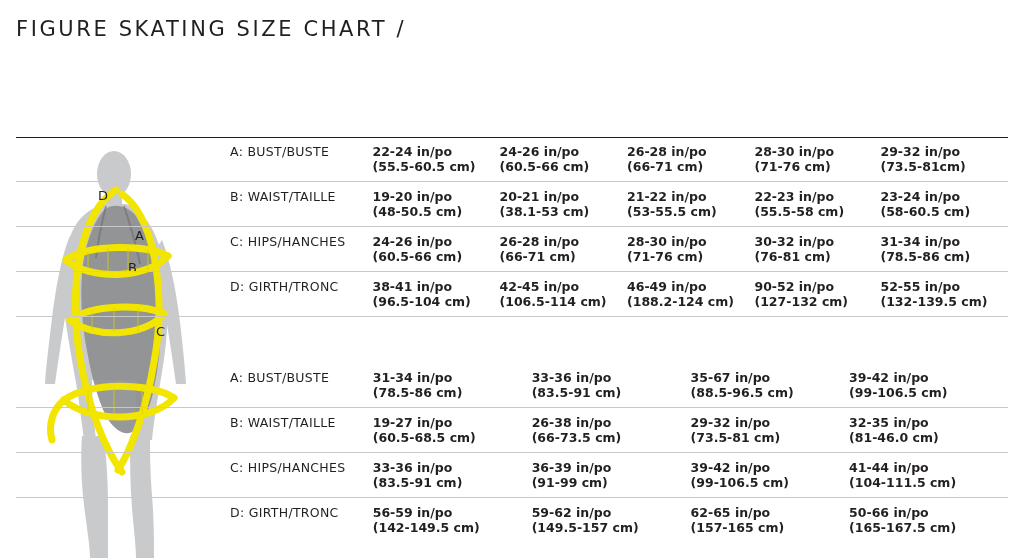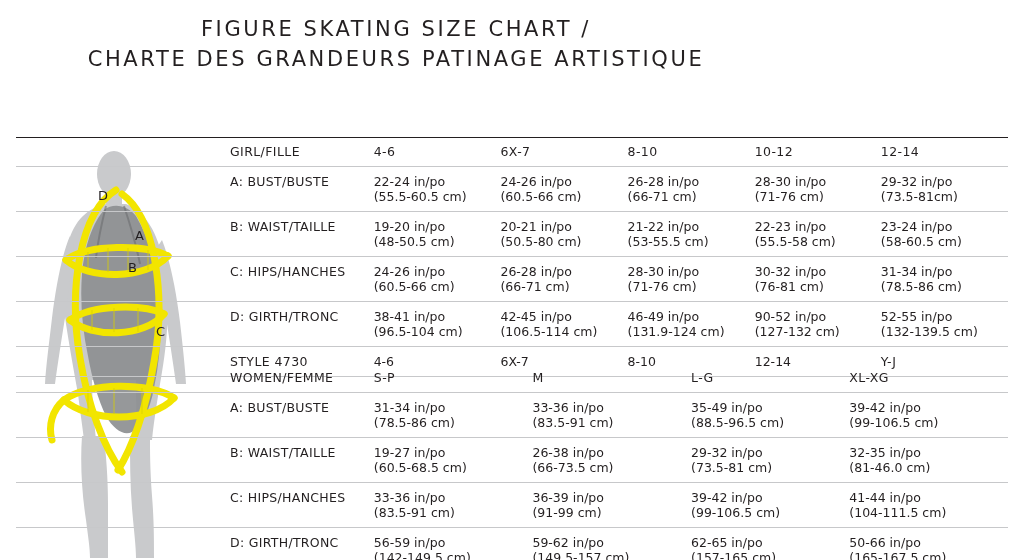--- a/index.html
+++ b/index.html
@@ -20,21 +20,20 @@
     left: 16px;
     top: 14px;
     width: 760px;
   }
   .title-line {
     font-size: 21px;
     letter-spacing: 2.6px;
     line-height: 30px;
     color: #231f20;
     white-space: nowrap;
-    text-align: center;
   }
 
   
   .figure-wrap {
     position: absolute;
     left: 18px;
     top: 148px;
     width: 200px;
     height: 412px;
   }
@@ -77,29 +76,28 @@
   .c3 { width: 130px; }
   .c4 { width: 130px; }
   .c5 { width: 130px; }
 
   .w-label { width: 148px; padding-left: 214px !important; }
   .w1 { width: 165px; }
   .w2 { width: 165px; }
   .w3 { width: 165px; }
   .w4 { width: 165px; }
 
-  .val { white-space: nowrap; }
+  .val { white-space: nowrap; font-weight: bold; }
   .sub { display: block; }
 </style>
 </head>
 <body>
 
 <div class="title-block">
   <div class="title-line">FIGURE SKATING SIZE CHART  /</div>
-  <div class="title-line">CHARTE DES GRANDEURS PATINAGE ARTISTIQUE</div>
 </div>
 
 <div class="figure-wrap">
   <svg width="200" height="412" viewBox="0 0 200 412" xmlns="http://www.w3.org/2000/svg">
 
     <g fill="#c9cacc">
 
       <ellipse cx="96" cy="26" rx="17" ry="23"></ellipse>
 
       <rect x="88" y="44" width="16" height="14"></rect>
@@ -171,28 +169,20 @@
     <text x="110" y="124" font-family="DejaVu Sans, sans-serif" font-size="13" fill="#231f20">B</text>
     <text x="138" y="188" font-family="DejaVu Sans, sans-serif" font-size="13" fill="#231f20">C</text>
   </svg>
 </div>
 
 <div class="rule-top"></div>
 
 <table class="chart">
   <tbody>
 
-    <tr class="row-line">
-      <td class="c-label hdr-cell">GIRL/FILLE</td>
-      <td class="c1 hdr-cell">4-6</td>
-      <td class="c2 hdr-cell">6X-7</td>
-      <td class="c3 hdr-cell">8-10</td>
-      <td class="c4 hdr-cell">10-12</td>
-      <td class="c5 hdr-cell">12-14</td>
-    </tr>
 
     <tr class="row-line">
       <td class="c-label lbl">A: BUST/BUSTE</td>
       <td class="c1 val">
         <span class="sub">22-24 in/po</span>
         <span class="sub">(55.5-60.5 cm)</span>
       </td>
       <td class="c2 val">
         <span class="sub">24-26 in/po</span>
         <span class="sub">(60.5-66 cm)</span>
@@ -212,21 +202,21 @@
     </tr>
 
     <tr class="row-line">
       <td class="c-label lbl">B: WAIST/TAILLE</td>
       <td class="c1 val">
         <span class="sub">19-20 in/po</span>
         <span class="sub">(48-50.5 cm)</span>
       </td>
       <td class="c2 val">
         <span class="sub">20-21 in/po</span>
-        <span class="sub">(50.5-80 cm)</span>
+        <span class="sub">(38.1-53 cm)</span>
       </td>
       <td class="c3 val">
         <span class="sub">21-22 in/po</span>
         <span class="sub">(53-55.5 cm)</span>
       </td>
       <td class="c4 val">
         <span class="sub">22-23 in/po</span>
         <span class="sub">(55.5-58 cm)</span>
       </td>
       <td class="c5 val">
@@ -264,66 +254,51 @@
       <td class="c1 val">
         <span class="sub">38-41 in/po</span>
         <span class="sub">(96.5-104 cm)</span>
       </td>
       <td class="c2 val">
         <span class="sub">42-45 in/po</span>
         <span class="sub">(106.5-114 cm)</span>
       </td>
       <td class="c3 val">
         <span class="sub">46-49 in/po</span>
-        <span class="sub">(131.9-124 cm)</span>
+        <span class="sub">(188.2-124 cm)</span>
       </td>
       <td class="c4 val">
         <span class="sub">90-52 in/po</span>
         <span class="sub">(127-132 cm)</span>
       </td>
       <td class="c5 val">
         <span class="sub">52-55 in/po</span>
         <span class="sub">(132-139.5 cm)</span>
       </td>
     </tr>
 
-    <tr class="row-line">
-      <td class="c-label hdr-cell">STYLE 4730</td>
-      <td class="c1">4-6</td>
-      <td class="c2">6X-7</td>
-      <td class="c3">8-10</td>
-      <td class="c4">12-14</td>
-      <td class="c5">Y-J</td>
-    </tr>
   </tbody>
 </table>
 
 <table class="chart" style="top: 363px;">
   <tbody>
 
-    <tr class="row-line">
-      <td class="w-label hdr-cell">WOMEN/FEMME</td>
-      <td class="w1 hdr-cell">S-P</td>
-      <td class="w2 hdr-cell">M</td>
-      <td class="w3 hdr-cell">L-G</td>
-      <td class="w4 hdr-cell">XL-XG</td>
-    </tr>
 
     <tr class="row-line">
       <td class="w-label lbl">A: BUST/BUSTE</td>
       <td class="w1 val">
         <span class="sub">31-34 in/po</span>
         <span class="sub">(78.5-86 cm)</span>
       </td>
       <td class="w2 val">
         <span class="sub">33-36 in/po</span>
         <span class="sub">(83.5-91 cm)</span>
       </td>
       <td class="w3 val">
-        <span class="sub">35-49 in/po</span>
+        <span class="sub">35-67 in/po</span>
         <span class="sub">(88.5-96.5 cm)</span>
       </td>
       <td class="w4 val">
         <span class="sub">39-42 in/po</span>
         <span class="sub">(99-106.5 cm)</span>
       </td>
     </tr>
 
     <tr class="row-line">
       <td class="w-label lbl">B: WAIST/TAILLE</td>

